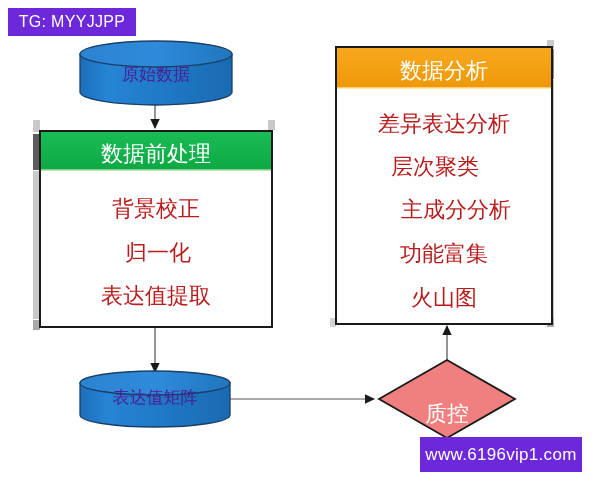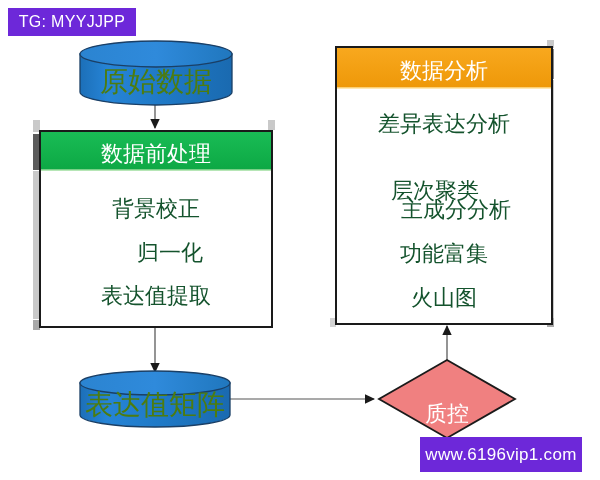--- a/index.html
+++ b/index.html
@@ -51,31 +51,31 @@
   }
 
   
   .node-text {
     position: absolute;
     text-align: center;
     white-space: nowrap;
     pointer-events: none;
   }
   .cyl-label {
-    color: #4d7c0f;
-    font-size: 28px;
+    color: #4c1d95;
+    font-size: 17px;
     font-family: "Liberation Sans", "DejaVu Sans", sans-serif;
   }
   .panel-header-label {
     color: #ffffff;
     font-size: 22px;
     font-family: "Liberation Sans", "DejaVu Sans", sans-serif;
   }
   .panel-item-label {
-    color: #14532d;
+    color: #b91c1c;
     font-size: 22px;
     font-family: "Liberation Sans", "DejaVu Sans", sans-serif;
   }
   .diamond-label {
     color: #ffffff;
     font-size: 22px;
     font-family: "Liberation Sans", "DejaVu Sans", sans-serif;
   }
 </style>
 </head>
@@ -166,27 +166,27 @@
     <g>
       <polygon points="447,360 515,399 447,438 379,399" fill="#F08080" stroke="#1a1a1a" stroke-width="1.8"></polygon>
     </g>
   </svg>
 
   <div class="node-text cyl-label" style="left:80px; top:63px; width:152px;">原始数据</div>
 
   <div class="node-text panel-header-label" style="left:41px; top:139px; width:230px;">数据前处理</div>
 
   <div class="node-text panel-item-label" style="left:41px; top:194px; width:230px;">背景校正</div>
-  <div class="node-text panel-item-label" style="left:41px; top:238px; width:234px;margin-left:12px;">归一化</div>
+  <div class="node-text panel-item-label" style="left:41px; top:238px; width:234px;">归一化</div>
   <div class="node-text panel-header-label" style="left:337px; top:56px; width:214px;">数据分析</div>
 
   <div class="node-text panel-item-label" style="left:41px; top:281px; width:230px;">表达值提取</div>
 
   <div class="node-text panel-item-label" style="left:337px; top:109px; width:214px;">差异表达分析</div>
-  <div class="node-text panel-item-label" style="left:337px; top:152px; width:196px;margin-top:24px;">层次聚类</div>
+  <div class="node-text panel-item-label" style="left:337px; top:152px; width:196px;">层次聚类</div>
   <div class="node-text panel-item-label" style="left:337px; top:195px; width:238px;">主成分分析</div>
   <div class="node-text panel-item-label" style="left:337px; top:239px; width:214px;">功能富集</div>
   <div class="node-text panel-item-label" style="left:337px; top:283px; width:214px;">火山图</div>
 
   <div class="node-text cyl-label" style="left:80px; top:386px; width:150px;">表达值矩阵</div>
 
   <div class="node-text diamond-label" style="left:379px; top:387px; width:136px;margin-top:12px;">质控</div>
 
   <div class="badge" id="tg-badge">TG: MYYJJPP</div>
 

